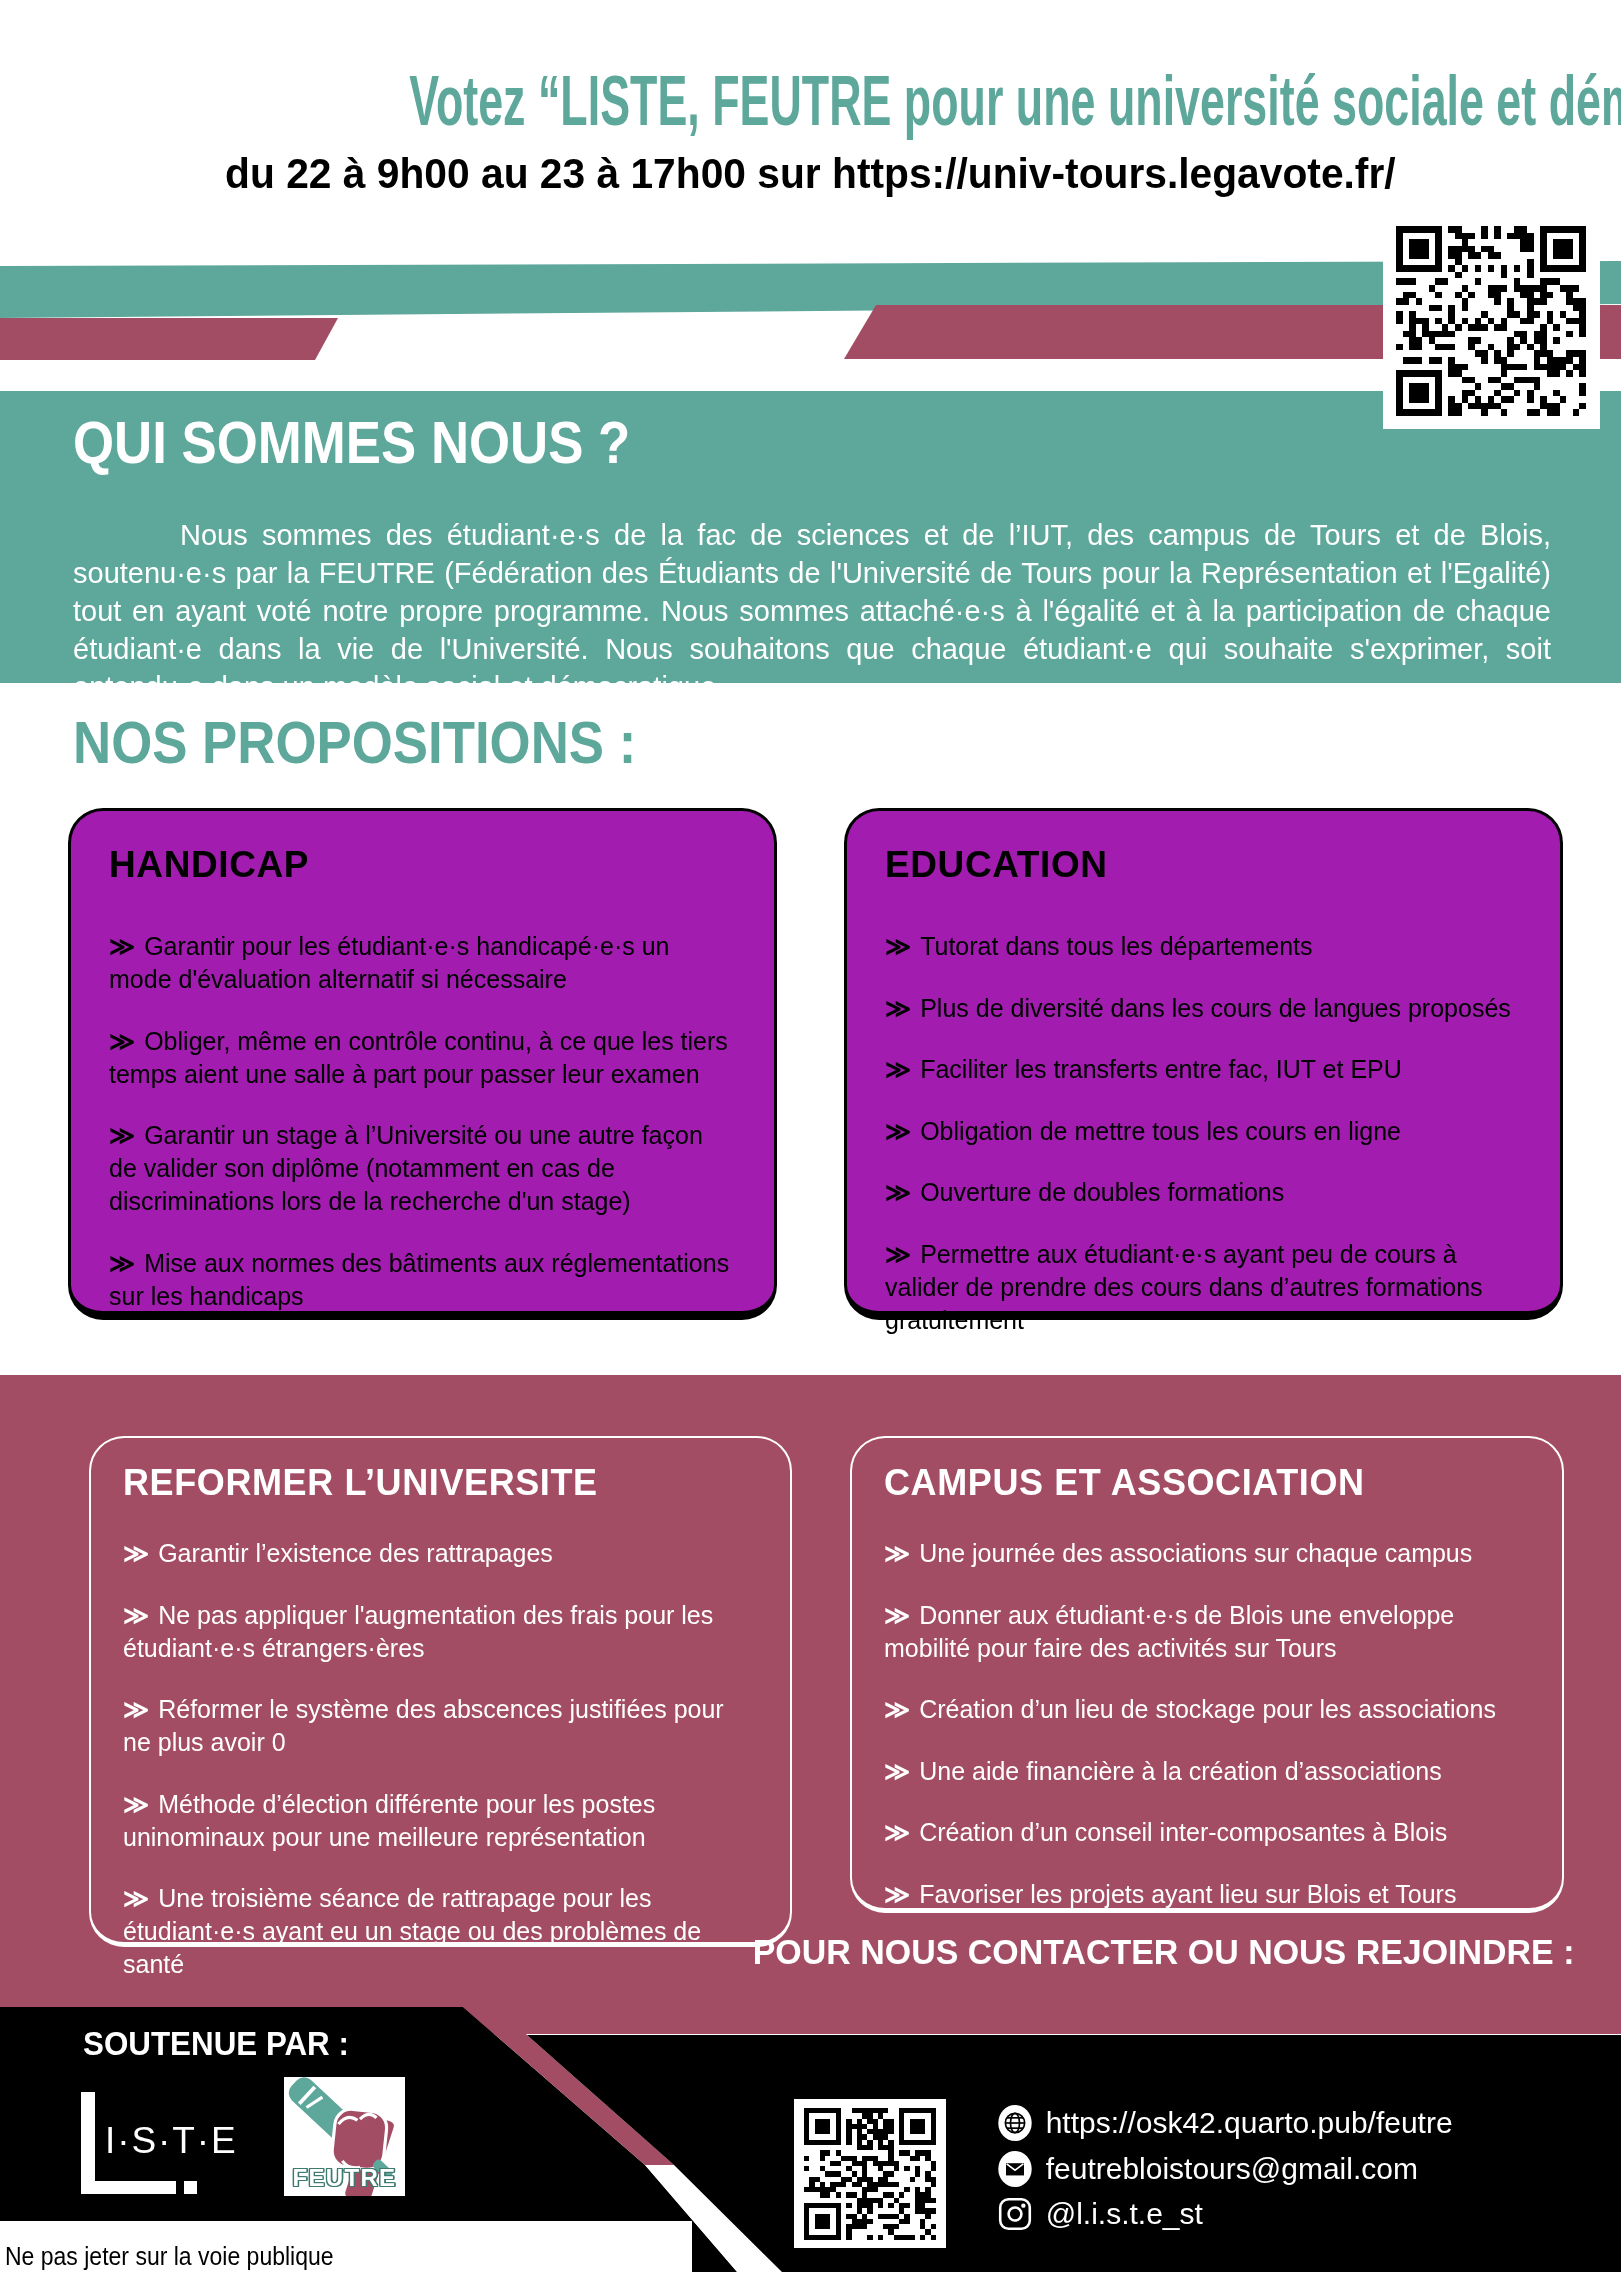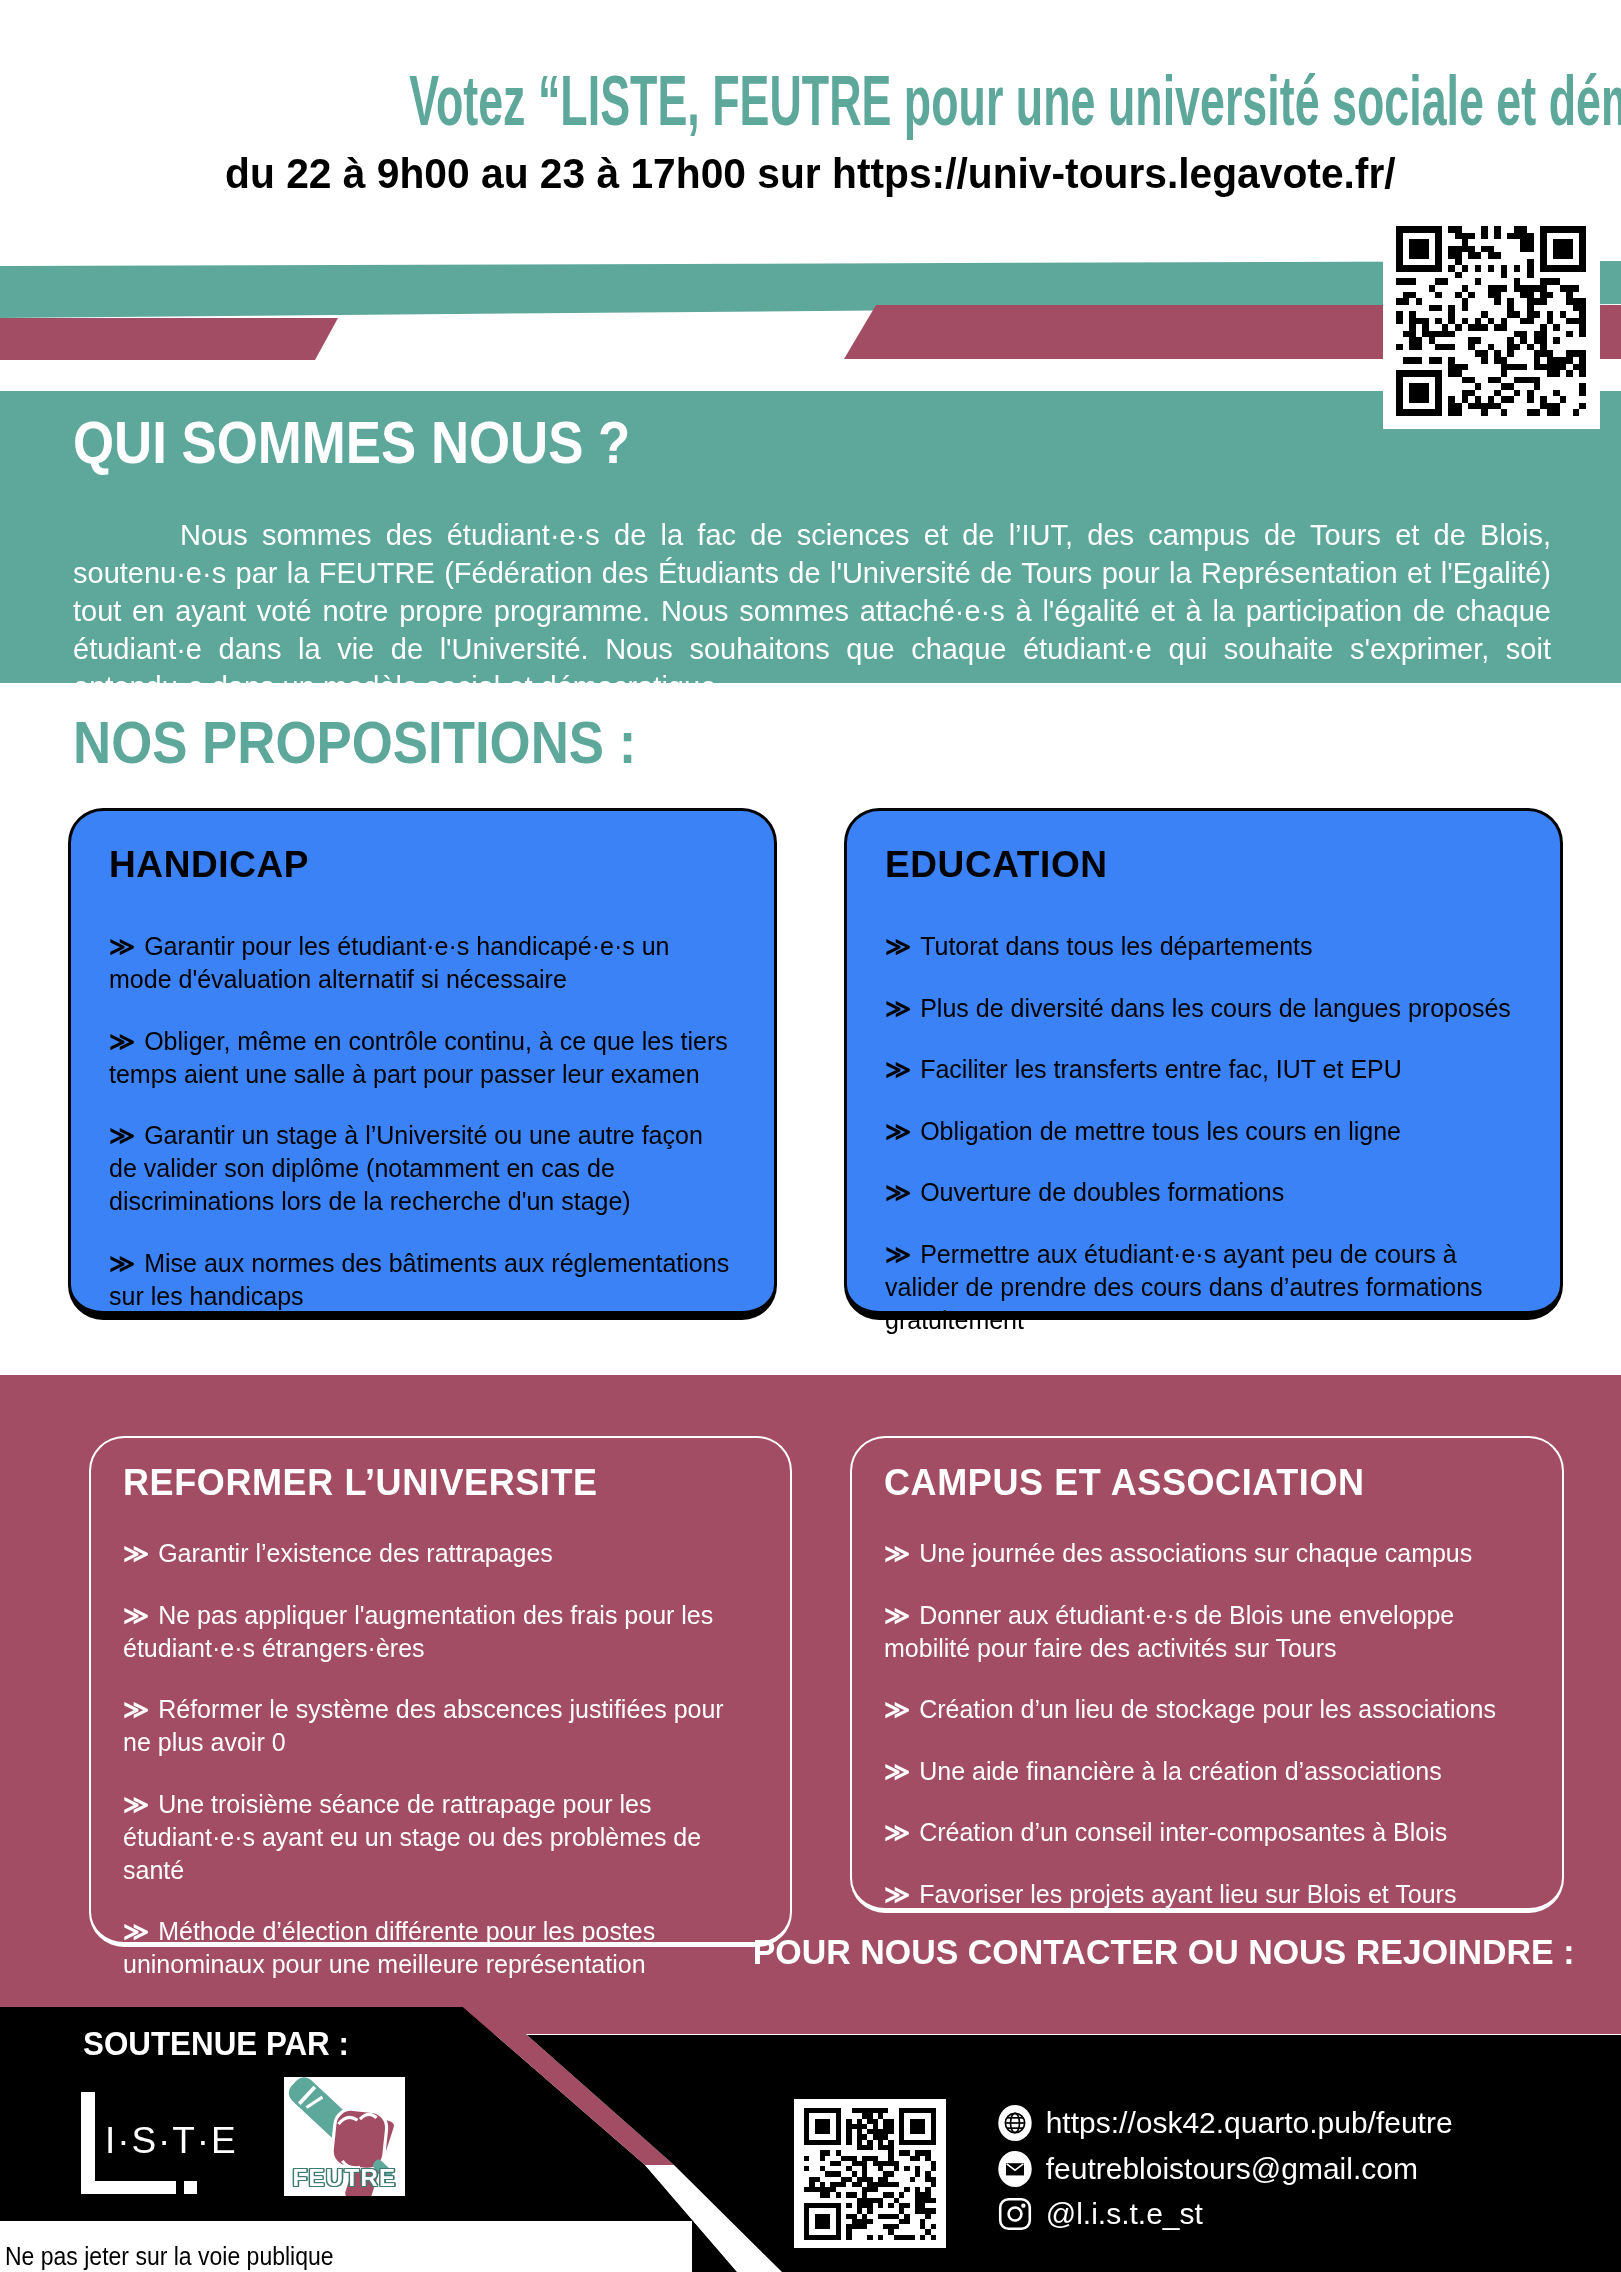--- a/index.html
+++ b/index.html
@@ -37,21 +37,21 @@
                  font-size:29px;line-height:38px;text-align:justify;text-indent:107px;}
 
   
   #props-heading{left:73px;top:708px;color:var(--teal);}
   #props-heading .cond{font-size:60px;font-weight:700;transform:scaleX(.88);transform-origin:left center;}
 
   .card{border-radius:35px;box-sizing:border-box;}
   .card .card-title{margin:0;letter-spacing:0.6px;}
   .card .item{margin-bottom:28.6px;font-size:25px;line-height:33px;}
   .card .bullet{margin-right:9px;font-weight:700;}
-  .card-light{background:#3b82f6;border:3.2px solid #000;border-bottom-width:9px;padding:33px 38px;color:#000;}
+  .card-light{background:#a21caf;border:3.2px solid #000;border-bottom-width:9px;padding:33px 38px;color:#000;}
   .card-light .card-title{font-size:37px;font-weight:700;color:#000;margin-bottom:44px;}
   .card-dark{background:transparent;border:2.5px solid #fff;border-bottom-width:5px;padding:24px 32px;color:#fff;}
   .card-dark .card-title{font-size:36px;font-weight:700;color:#fff;margin-bottom:33px;}
   #card-handicap{left:68px;top:808px;width:709px;height:512px;}
   #card-education{left:844px;top:808px;width:719px;height:512px;}
   #card-reformer{left:89px;top:1436px;width:703px;height:511px;}
   #card-campus{left:850px;top:1436px;width:714px;height:477px;}
 
   
   #maroon-section{top:1375px;left:0;width:1621px;height:659px;background:var(--maroon);}
@@ -518,22 +518,22 @@
 
   <div class="abs" id="maroon-section"></div>
 
   <div class="abs card card-dark" id="card-reformer">
     <h3 class="card-title">REFORMER L’UNIVERSITE</h3>
     <div class="items">
 
     <div class="item"><span class="bullet">≫</span><span class="item-text">Garantir l’existence des rattrapages</span></div>
         <div class="item"><span class="bullet">≫</span><span class="item-text">Ne pas appliquer l'augmentation des frais pour les étudiant·e·s étrangers·ères</span></div>
         <div class="item"><span class="bullet">≫</span><span class="item-text">Réformer le système des abscences justifiées pour ne plus avoir 0</span></div>
+        <div class="item"><span class="bullet">≫</span><span class="item-text">Méthode d’élection différente pour les postes uninominaux pour une meilleure représentation</span></div>
         <div class="item"><span class="bullet">≫</span><span class="item-text">Une troisième séance de rattrapage pour les étudiant·e·s ayant eu un stage ou des problèmes de santé</span></div>
-        <div class="item"><span class="bullet">≫</span><span class="item-text">Méthode d’élection différente pour les postes uninominaux pour une meilleure représentation</span></div>
       </div>
   </div>
 
   <div class="abs card card-dark" id="card-campus">
     <h3 class="card-title">CAMPUS ET ASSOCIATION</h3>
     <div class="items">
 
     <div class="item"><span class="bullet">≫</span><span class="item-text">Une journée des associations sur chaque campus</span></div>
         <div class="item"><span class="bullet">≫</span><span class="item-text">Donner aux étudiant·e·s de Blois une enveloppe mobilité pour faire des activités sur Tours</span></div>
         <div class="item"><span class="bullet">≫</span><span class="item-text">Création d’un lieu de stockage pour les associations</span></div>

